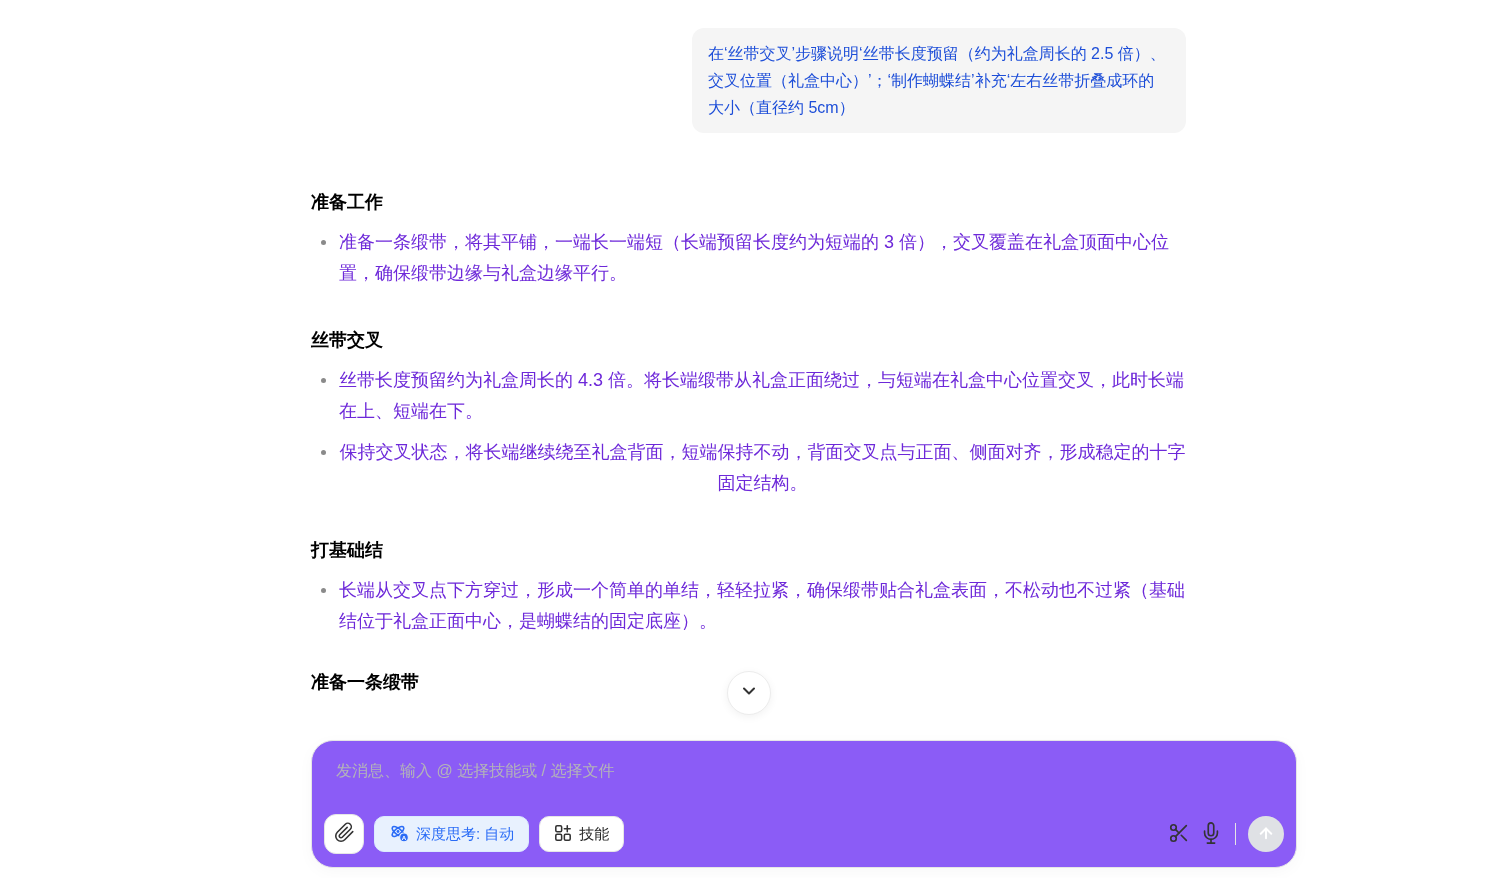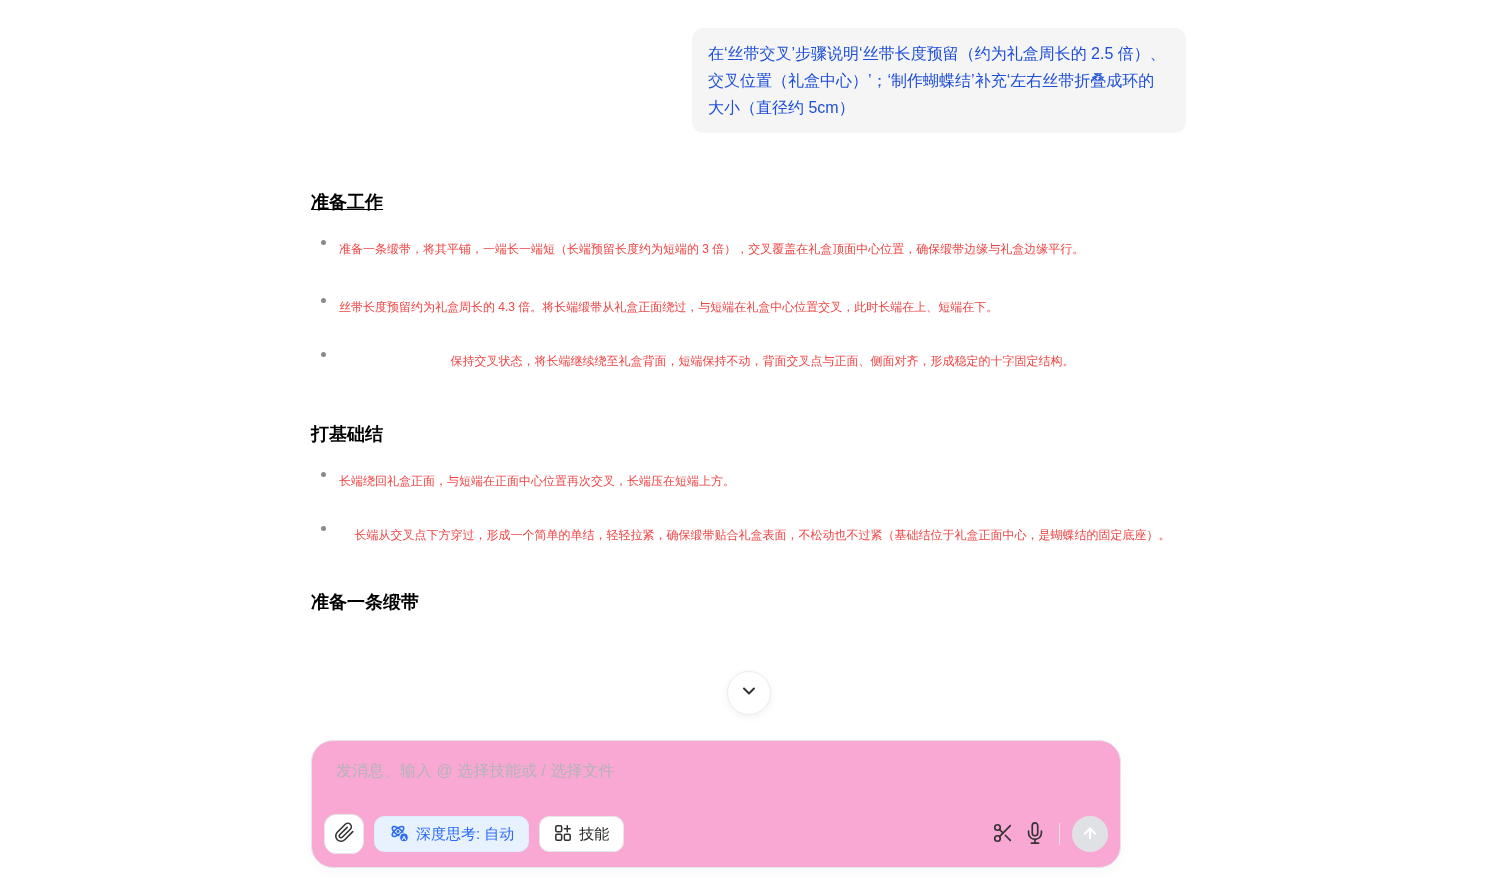--- a/index.html
+++ b/index.html
@@ -10,38 +10,38 @@
 
   
   .bubble-row { display:flex; justify-content:flex-end; margin-top:28px; }
   .bubble { max-width:494px; background:#f5f5f5; border-radius:12px;
     padding:12px 16px; font-size:16px; line-height:27px; color:#1d4ed8; }
 
   
   .answer { margin-top:58px; }
   .sec-title { font-size:18px; line-height:22px; font-weight:bold; color:#000;
     margin-top:40px; }
-  .sec-title.first { margin-top:0;text-decoration:underline; }
+  .sec-title.first { margin-top:0; }
   .sec-title.last { margin-top:34px; }
   ul.bullets { list-style:none; margin-top:14px; }
-  ul.bullets li { position:relative; padding-left:28px; font-size:12px;
-    line-height:44px; color:#ef4444; }
+  ul.bullets li { position:relative; padding-left:28px; font-size:18px;
+    line-height:31px; color:#6d28d9; }
   ul.bullets li + li { margin-top:10px;text-align:center; }
   ul.bullets li::before { content:""; position:absolute; left:10px; top:13px;
     width:5px; height:5px; border-radius:50%; background:#8a8a8a; }
 
   
   .scroll-btn { position:absolute; left:727px; top:671px; width:44px; height:44px;
     border-radius:50%; background:#fff; border:1px solid #ececec;
     box-shadow:0 2px 8px rgba(0,0,0,0.06); display:flex; align-items:center;
     justify-content:center; cursor:pointer; }
 
   
-  .composer { position:absolute; left:311px; top:740px; width:810px; height:128px;
-    background:#f9a8d4; border:1px solid #e6e6e6; border-radius:22px;
+  .composer { position:absolute; left:311px; top:740px; width:986px; height:128px;
+    background:#8b5cf6; border:1px solid #e6e6e6; border-radius:22px;
     box-shadow:0 4px 16px rgba(0,0,0,0.03); display:flex; flex-direction:column;
     padding:10px 12px 13px 12px; }
   .composer textarea { border:none; outline:none; resize:none; width:100%;
     height:46px; font-size:16px; line-height:24px; padding:8px 12px 0 12px;
     color:#1f1f1f; font-family:inherit; background:transparent; }
   .composer textarea::placeholder { color:#b4b4b8; }
   .toolbar { margin-top:auto; display:flex; align-items:center; }
   .tool-btn { width:40px; height:40px; border-radius:12px; background:#fff;
     border:1px solid #e6e6e6; display:flex; align-items:center;
     justify-content:center; cursor:pointer; }
@@ -68,28 +68,28 @@
       <div class="bubble">在‘丝带交叉’步骤说明‘丝带长度预留（约为礼盒周长的 2.5 倍）、交叉位置（礼盒中心）’；‘制作蝴蝶结’补充‘左右丝带折叠成环的大小（直径约 5cm）</div>
     </div>
 
     <div class="answer">
 
       <div class="sec-title first">准备工作</div>
       <ul class="bullets">
         <li>准备一条缎带，将其平铺，一端长一端短（长端预留长度约为短端的 3 倍），交叉覆盖在礼盒顶面中心位置，确保缎带边缘与礼盒边缘平行。</li>
       </ul>
 
+      <div class="sec-title">丝带交叉</div>
       <ul class="bullets">
         <li>丝带长度预留约为礼盒周长的 4.3 倍。将长端缎带从礼盒正面绕过，与短端在礼盒中心位置交叉，此时长端在上、短端在下。</li>
         <li>保持交叉状态，将长端继续绕至礼盒背面，短端保持不动，背面交叉点与正面、侧面对齐，形成稳定的十字固定结构。</li>
       </ul>
 
       <div class="sec-title">打基础结</div>
       <ul class="bullets">
-        <li>长端绕回礼盒正面，与短端在正面中心位置再次交叉，长端压在短端上方。</li>
         <li>长端从交叉点下方穿过，形成一个简单的单结，轻轻拉紧，确保缎带贴合礼盒表面，不松动也不过紧（基础结位于礼盒正面中心，是蝴蝶结的固定底座）。</li>
       </ul>
 
       <div class="sec-title last">准备一条缎带</div>
     </div>
   </div>
 
   <div class="scroll-btn">
     <span>
       <svg width="20" height="20" viewBox="0 0 24 24" fill="none" stroke="#333" stroke-width="2.4" stroke-linecap="round" stroke-linejoin="round">

